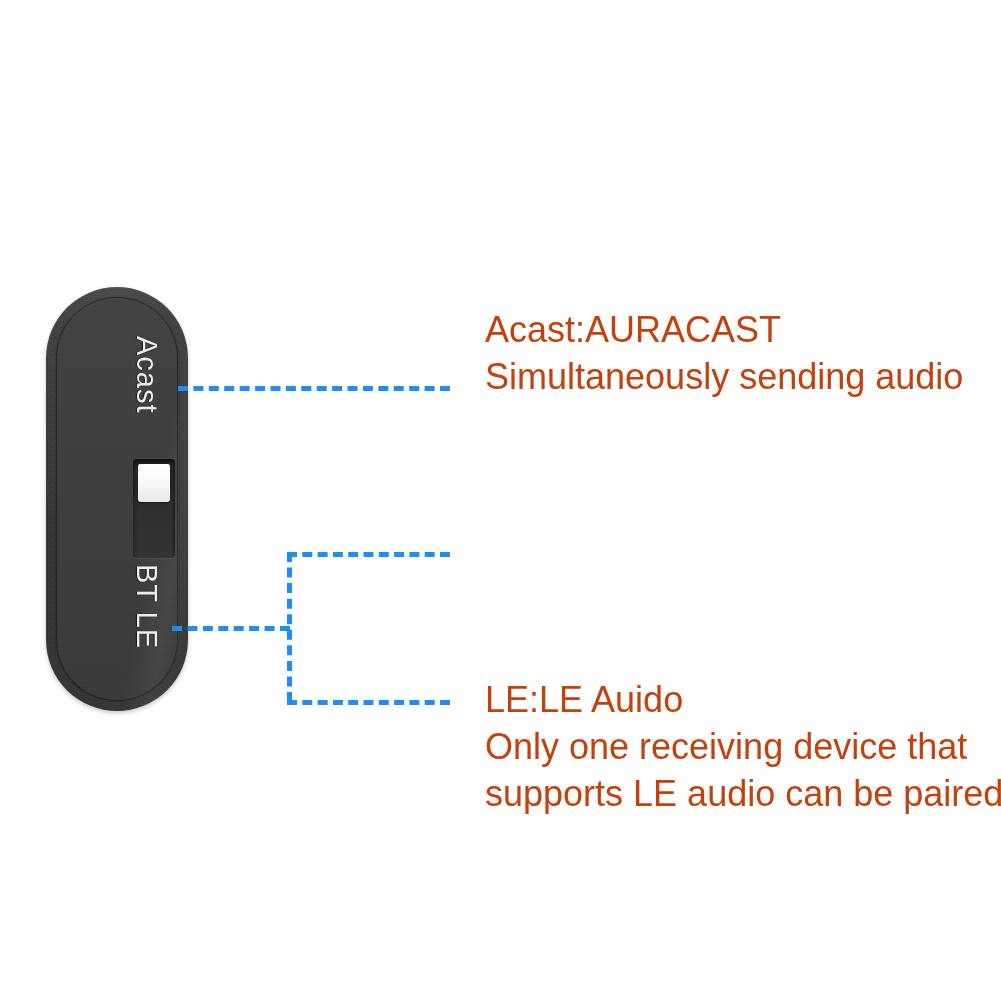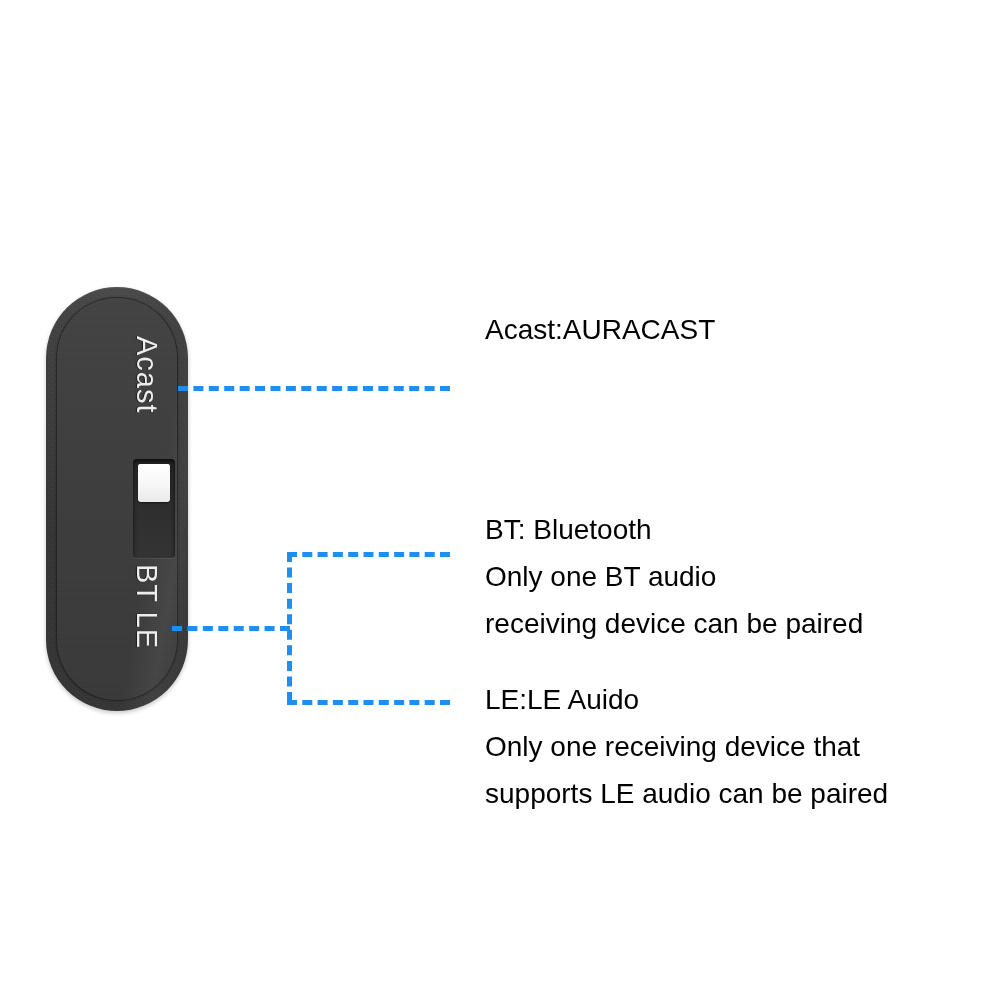--- a/index.html
+++ b/index.html
@@ -144,23 +144,23 @@
   .dash-v {
     position: absolute;
     width: 0;
     border-left: 5px dashed #1f8ef1;
   }
 
   
   .callout {
     position: absolute;
     left: 485px;
-    color: #000000;
+    color: #c2410c;
     font-family: "Liberation Sans", sans-serif;
-    font-size: 28px;
+    font-size: 36px;
     line-height: 47px;
     font-weight: 400;
     white-space: nowrap;
   }
   .callout .line { display: block; }
   .callout-acast { top: 306px; }
   .callout-bt    { top: 506px; }
   .callout-le    { top: 676px; }
 </style>
 </head>
@@ -189,27 +189,23 @@
   <div class="dash-h" style="left:172px; top:626px; width:118px;"></div>
 
   <div class="dash-v" style="left:287px; top:552px; height:150px;"></div>
 
   <div class="dash-h" style="left:287px; top:552px; width:163px;"></div>
 
   <div class="dash-h" style="left:287px; top:700px; width:163px;"></div>
 
   <div class="callout callout-acast">
     <span class="line">Acast:AURACAST</span>
-  </div>
-
-  <div class="callout callout-bt">
-    <span class="line">BT: Bluetooth</span>
-    <span class="line">Only one BT audio</span>
-    <span class="line">receiving device can be paired</span>
-  </div>
+    <span class="line">Simultaneously sending audio</span>
+  </div>
+
 
   <div class="callout callout-le">
     <span class="line">LE:LE Auido</span>
     <span class="line">Only one receiving device that</span>
     <span class="line">supports LE audio can be paired</span>
   </div>
 
 </div>
 
 </body></html>

